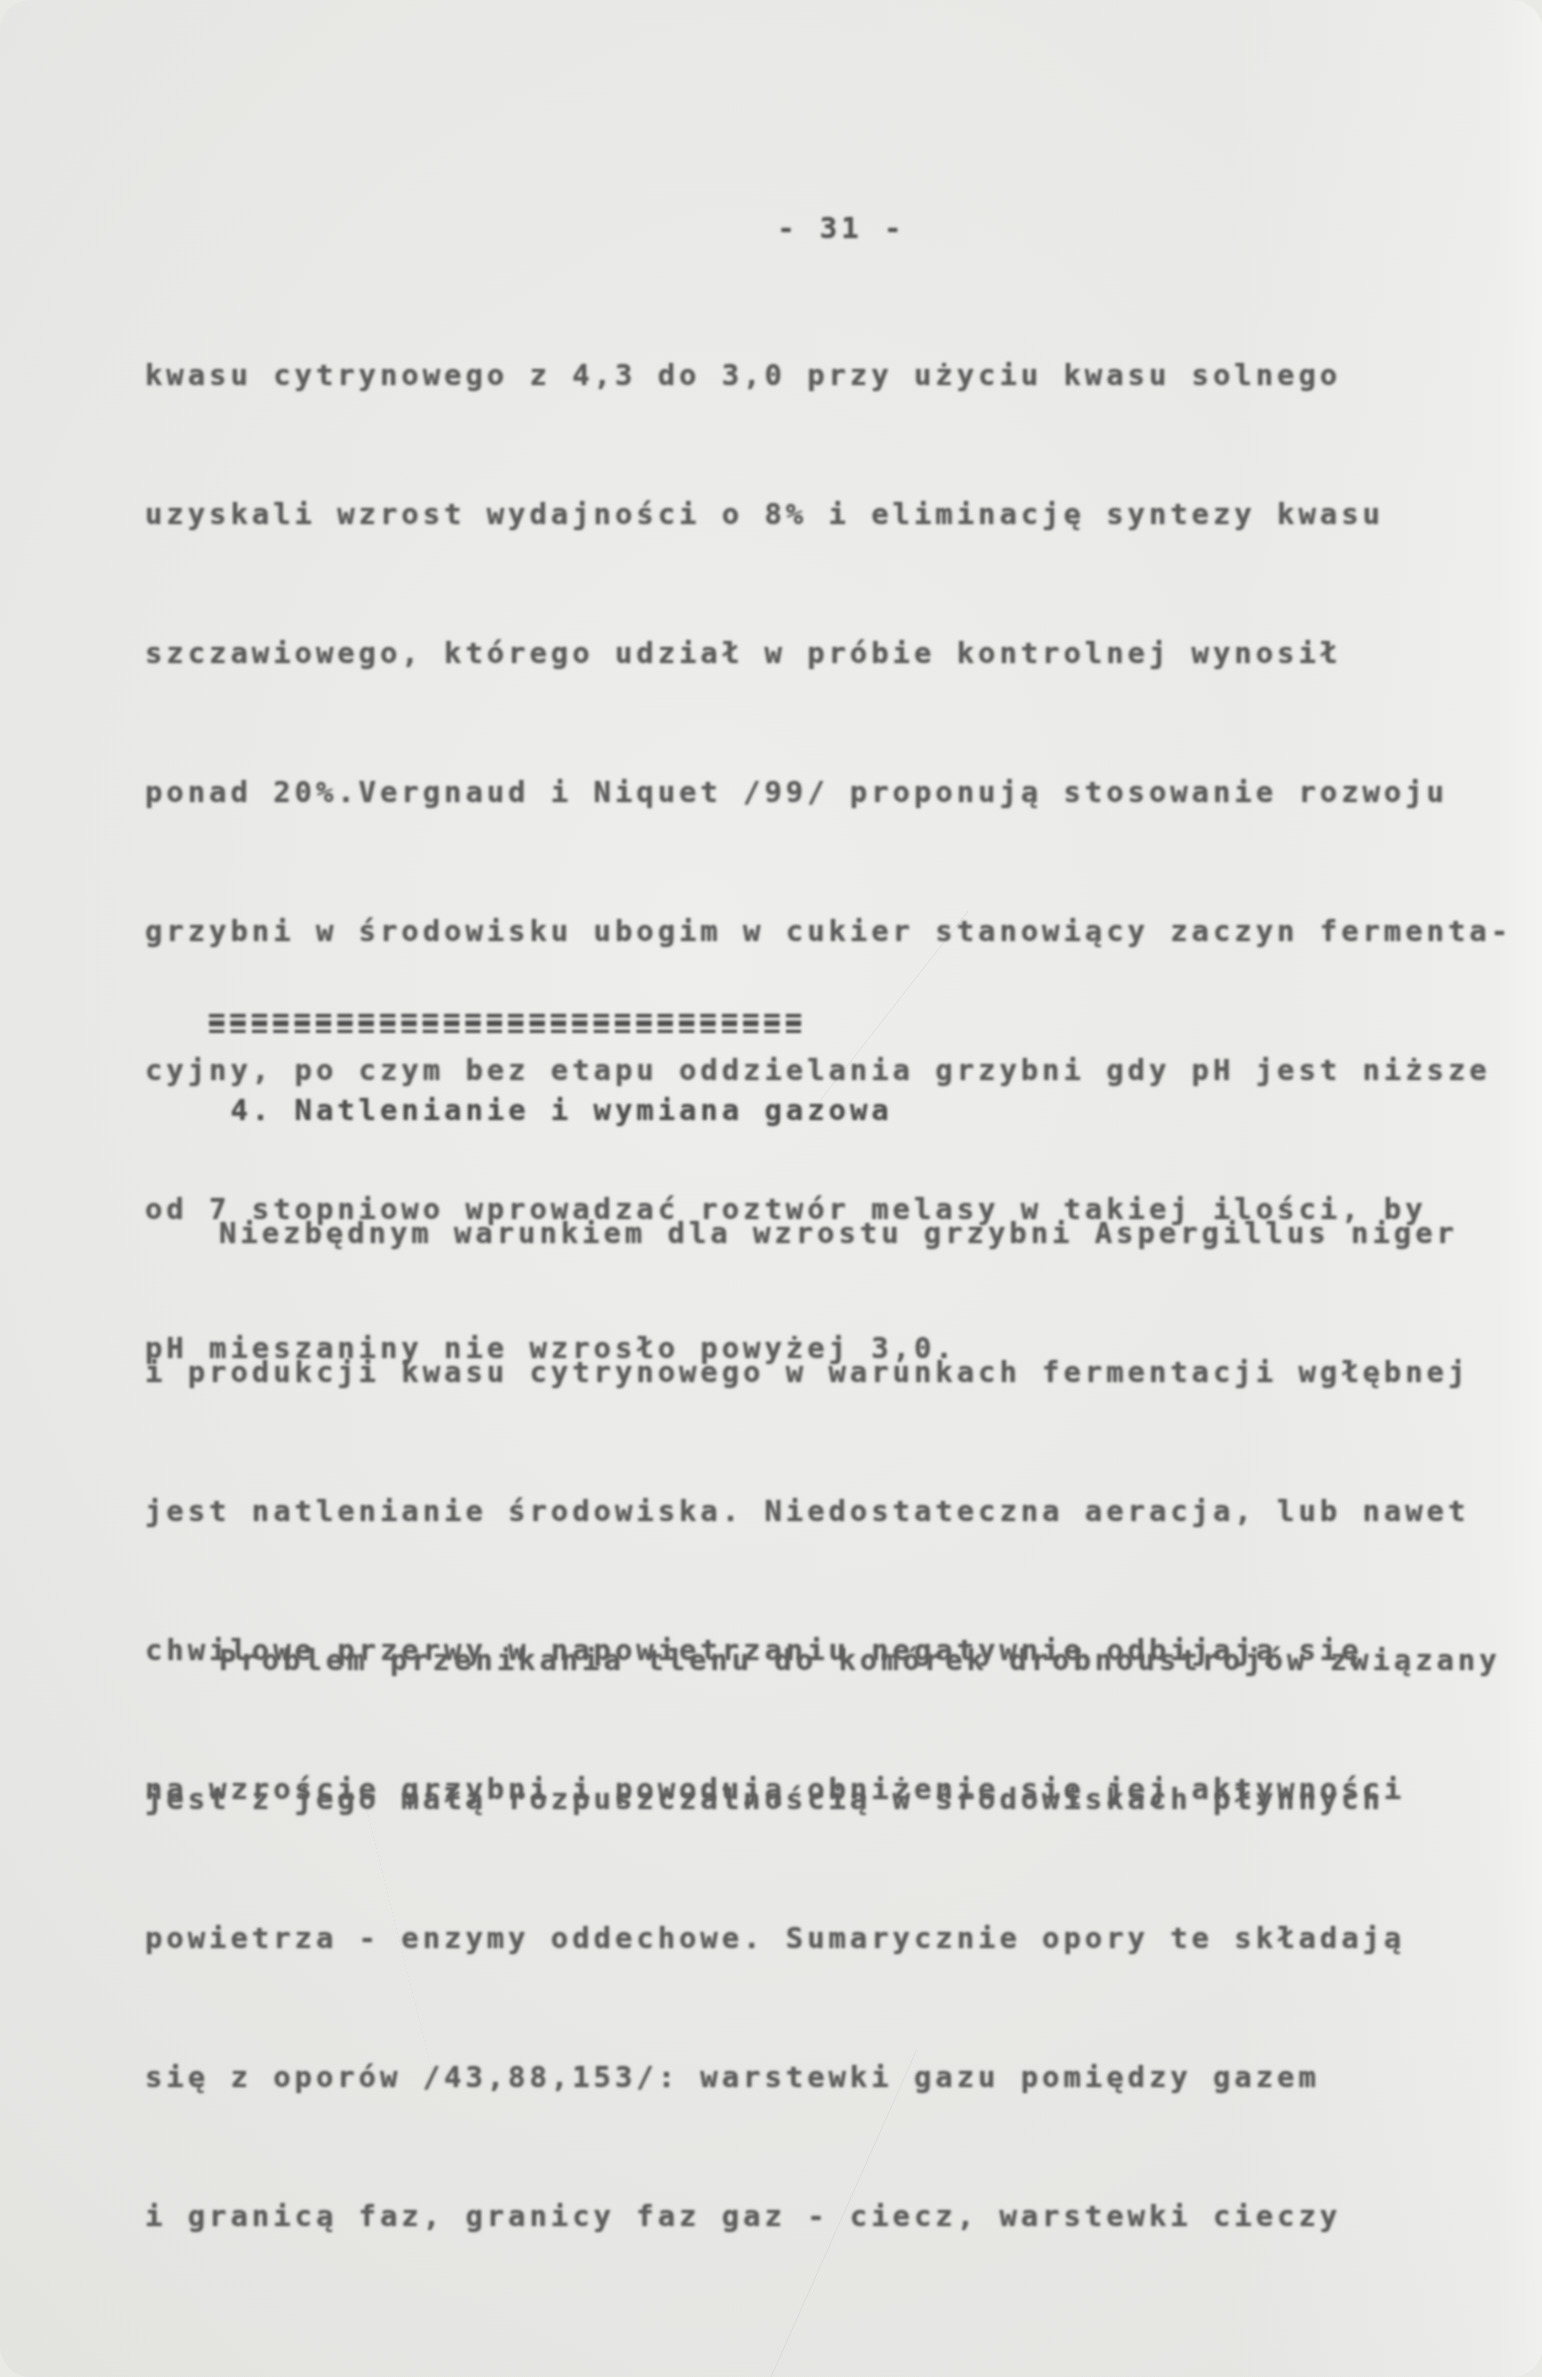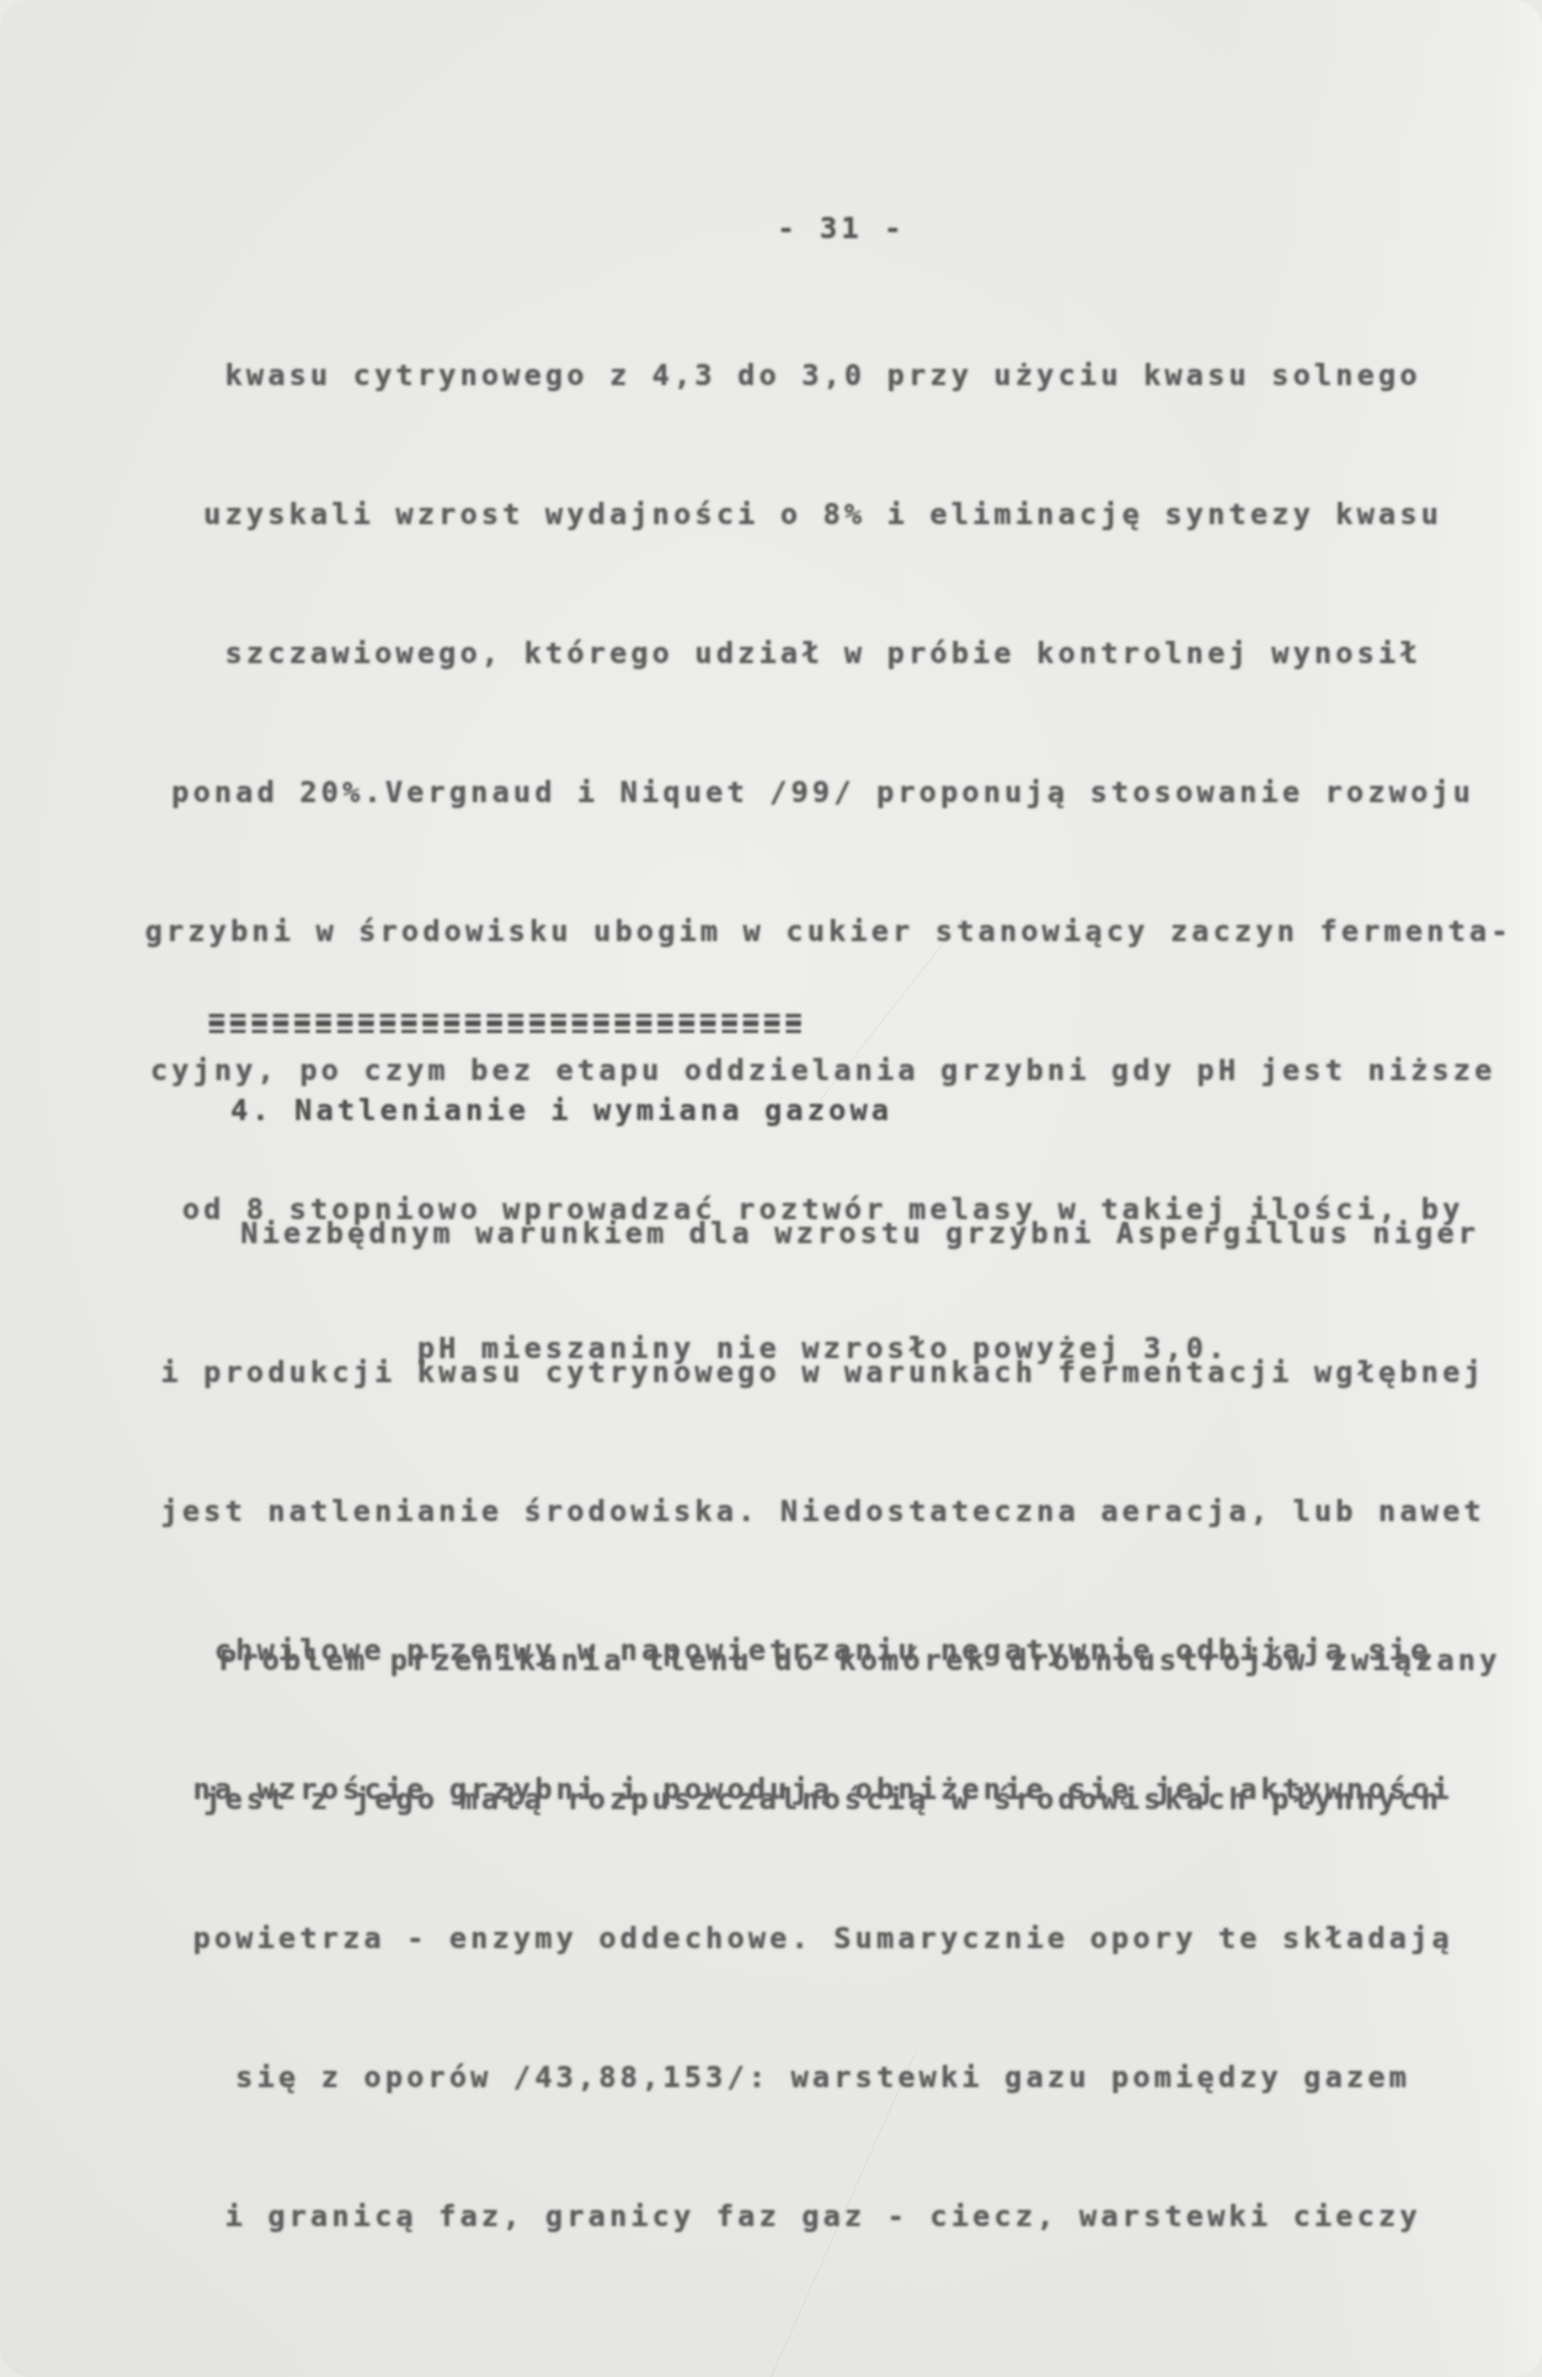--- a/index.html
+++ b/index.html
@@ -25,21 +25,21 @@
   .typed {
     font-family: "DejaVu Sans Mono", monospace;
     font-weight: 700;
     font-size: 29px;
     letter-spacing: 3.9px;
     color: var(--ink);
     filter: blur(0.9px);
     text-shadow: 0 0 2.1px rgba(90,90,90,0.55);
     white-space: pre;
   }
-  .block { position: absolute; left: 145px; width: 1356px; text-align: center; }
+  .block { position: absolute; left: 145px; width: 1356px; }
   .line { height: 71px; line-height: 71px; white-space: pre; }
   .indent { padding-left: 74px; }
   .page-number-row {
     position: absolute;
     top: 122px; left: 0; right: 0;
     height: 71px; line-height: 71px;
     text-align: center;
   }
   .page-number-row span { position: relative; left: 27px; color: #555; }
   .heading-row {
@@ -83,21 +83,21 @@
     <span>- 31 -</span>
   </div>
 
   <div class="block typed" style="top: 272px;">
     <div class="line">kwasu cytrynowego z 4,3 do 3,0 przy użyciu kwasu solnego</div>
     <div class="line">uzyskali wzrost wydajności o 8% i eliminację syntezy kwasu</div>
     <div class="line">szczawiowego, którego udział w próbie kontrolnej wynosił</div>
     <div class="line">ponad 20%.Vergnaud i Niquet /99/ proponują stosowanie rozwoju</div>
     <div class="line">grzybni w środowisku ubogim w cukier stanowiący zaczyn fermenta-</div>
     <div class="line">cyjny, po czym bez etapu oddzielania grzybni gdy pH jest niższe</div>
-    <div class="line">od 8 stopniowo wprowadzać roztwór melasy w takiej ilości, by</div>
+    <div class="line">od 7 stopniowo wprowadzać roztwór melasy w takiej ilości, by</div>
     <div class="line">pH mieszaniny nie wzrosło powyżej 3,0.</div>
   </div>
 
   <div class="heading-row typed">
     <span class="typed-heading">4. Natlenianie i wymiana gazowa</span>
   </div>
   <div class="underline-row typed">============================</div>
 
   <div class="block typed" style="top: 1130px;">
     <div class="line indent">Niezbędnym warunkiem dla wzrostu grzybni Aspergillus niger</div>

